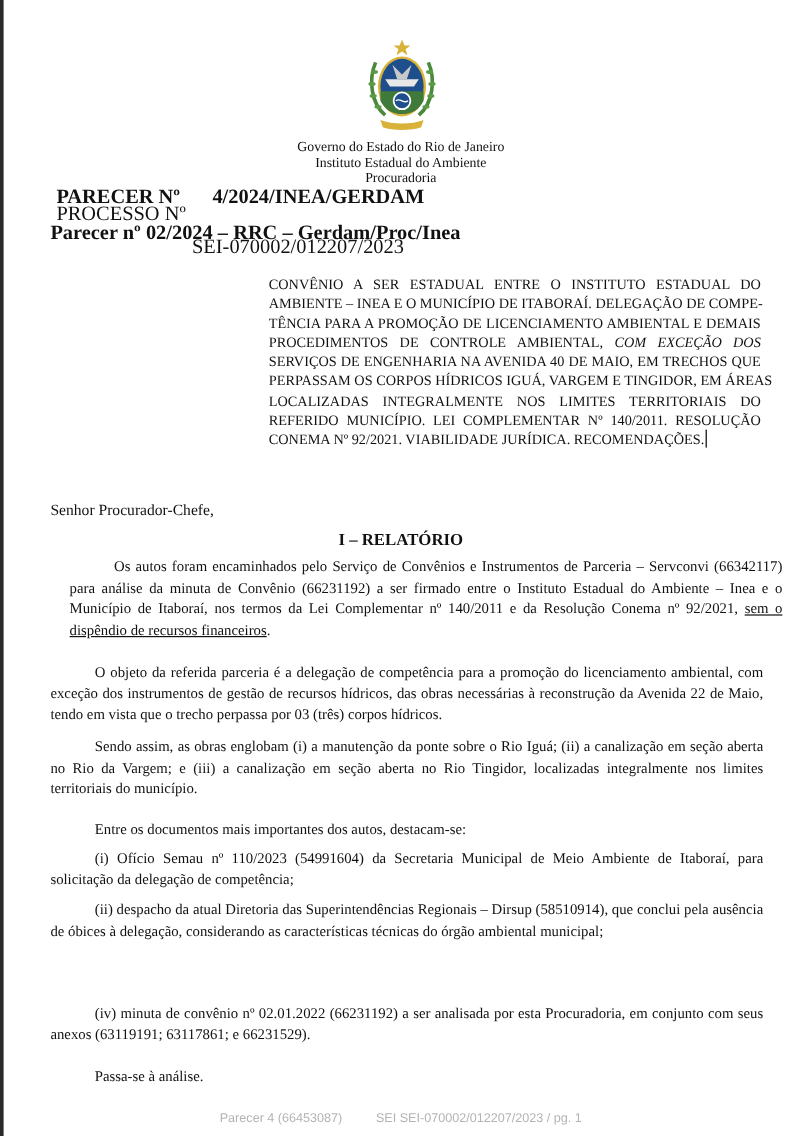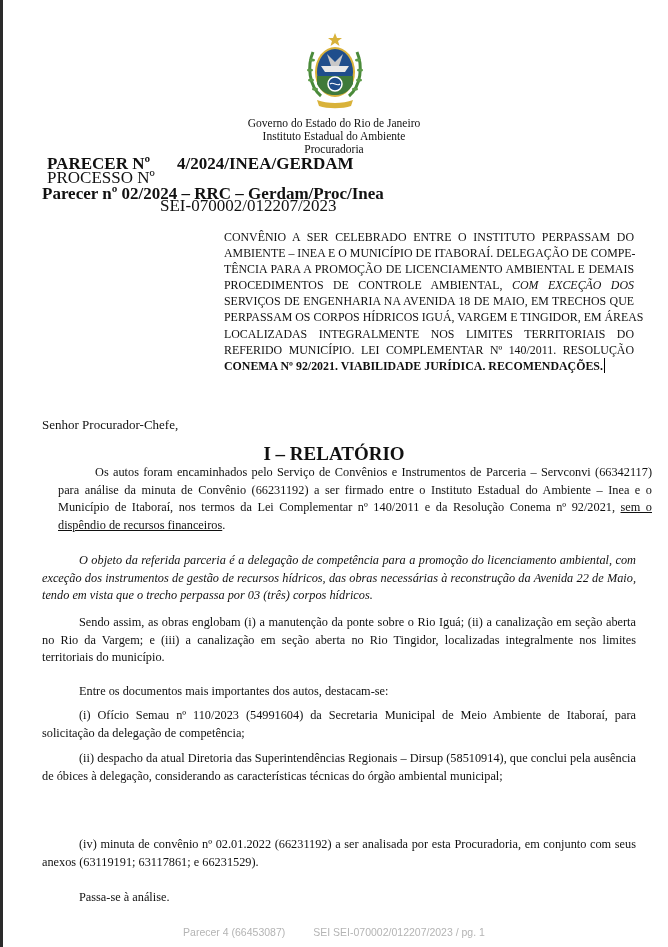--- a/index.html
+++ b/index.html
@@ -29,38 +29,38 @@
     .meta-value-1 { left: 177px; top: 157px; font-weight: bold; }
     .meta-label-2 { left: 47px; top: 171px; }
     .meta-value-2 { left: 160px; top: 171px; margin-top: 28px; }
     .meta-ref { left: 42px; top: 187px; font-weight: bold; }
 
     .ementa {
       position: absolute; left: 224px; top: 229px; width: 410px;
       font-size: 11.9px; line-height: 16.1px; text-align: justify;
     }
     .ementa .line { display: block; text-align: justify; text-align-last: justify; white-space: nowrap; }
-    .ementa .line.last { text-align-last: left; font-weight: bold; }
+    .ementa .line.last { text-align-last: left; }
     .ementa .it { font-style: italic; }
     .cursor {
       display: inline-block; width: 1.5px; height: 15px; background: #000; vertical-align: -3px; margin-left: 1px;
     }
 
     .salutation { position: absolute; left: 42px; top: 417px; font-size: 13px; }
-    .section-title { position: absolute; left: 0; width: 668px; text-align: center; top: 443px; font-size: 19px; font-weight: bold; }
+    .section-title { position: absolute; left: 0; width: 668px; text-align: center; top: 443px; font-size: 14px; font-weight: bold; }
 
     .para {
       position: absolute; left: 42px; width: 594px;
       font-size: 12.3px; line-height: 17.6px; text-align: justify;
     }
     .para .indent { display: inline-block; width: 37px; }
     .u { text-decoration: underline; }
 
     .p1 { top: 464px; margin-left: 16px; }
-    .p2 { top: 552px; font-style: italic; }
+    .p2 { top: 552px; }
     .p3 { top: 614px; }
     .p4 { top: 683px; }
     .p5 { top: 707px; }
     .p6 { top: 750px; }
     .p7 { top: 793px; }
     .p8 { top: 836px; }
     .p9 { top: 889px; }
 
     .footer {
       position: absolute; top: 926px; left: 0; width: 668px; text-align: center;
@@ -103,25 +103,25 @@
   <div class="institution l3">Procuradoria</div>
   <div class="institution l2">Instituto Estadual do Ambiente</div>
 
   <div class="meta-row meta-label-1">PARECER Nº</div>
   <div class="meta-row meta-value-1">4/2024/INEA/GERDAM</div>
   <div class="meta-row meta-label-2">PROCESSO Nº</div>
   <div class="meta-row meta-value-2">SEI-070002/012207/2023</div>
   <div class="meta-row meta-ref">Parecer nº 02/2024 – RRC – Gerdam/Proc/Inea</div>
 
   <div class="ementa">
-    <span class="line">CONVÊNIO A SER CELEBRADO ENTRE O INSTITUTO PERPASSAM DO</span>
+    <span class="line">CONVÊNIO A SER ESTADUAL ENTRE O INSTITUTO ESTADUAL DO</span>
     <span class="line">AMBIENTE – INEA E O MUNICÍPIO DE ITABORAÍ. DELEGAÇÃO DE COMPE-</span>
     <span class="line">TÊNCIA PARA A PROMOÇÃO DE LICENCIAMENTO AMBIENTAL E DEMAIS</span>
     <span class="line"><span>PROCEDIMENTOS DE CONTROLE AMBIENTAL,</span> <span class="it">COM EXCEÇÃO DOS</span></span>
-    <span class="line">SERVIÇOS DE ENGENHARIA NA AVENIDA 18 DE MAIO, EM TRECHOS QUE</span>
+    <span class="line">SERVIÇOS DE ENGENHARIA NA AVENIDA 40 DE MAIO, EM TRECHOS QUE</span>
     <span class="line">PERPASSAM OS CORPOS HÍDRICOS IGUÁ, VARGEM E TINGIDOR, EM ÁREAS</span>
     <span class="line">LOCALIZADAS INTEGRALMENTE NOS LIMITES TERRITORIAIS DO</span>
     <span class="line">REFERIDO MUNICÍPIO. LEI COMPLEMENTAR Nº 140/2011. RESOLUÇÃO</span>
     <span class="line last"><span>CONEMA Nº 92/2021. VIABILIDADE JURÍDICA. RECOMENDAÇÕES.</span><span class="cursor"></span></span>
   </div>
 
   <div class="salutation">Senhor Procurador-Chefe,</div>
   <div class="section-title">I – RELATÓRIO</div>
 
   <div class="para p1"><span class="indent"></span><span>Os autos foram encaminhados pelo Serviço de Convênios e Instrumentos de Parceria – Servconvi (66342117) para análise da minuta de Convênio (66231192) a ser firmado entre o Instituto Estadual do Ambiente – Inea e o Município de Itaboraí, nos termos da Lei Complementar nº 140/2011 e da Resolução Conema nº 92/2021, </span><span class="u">sem o dispêndio de recursos financeiros</span><span>.</span></div>

